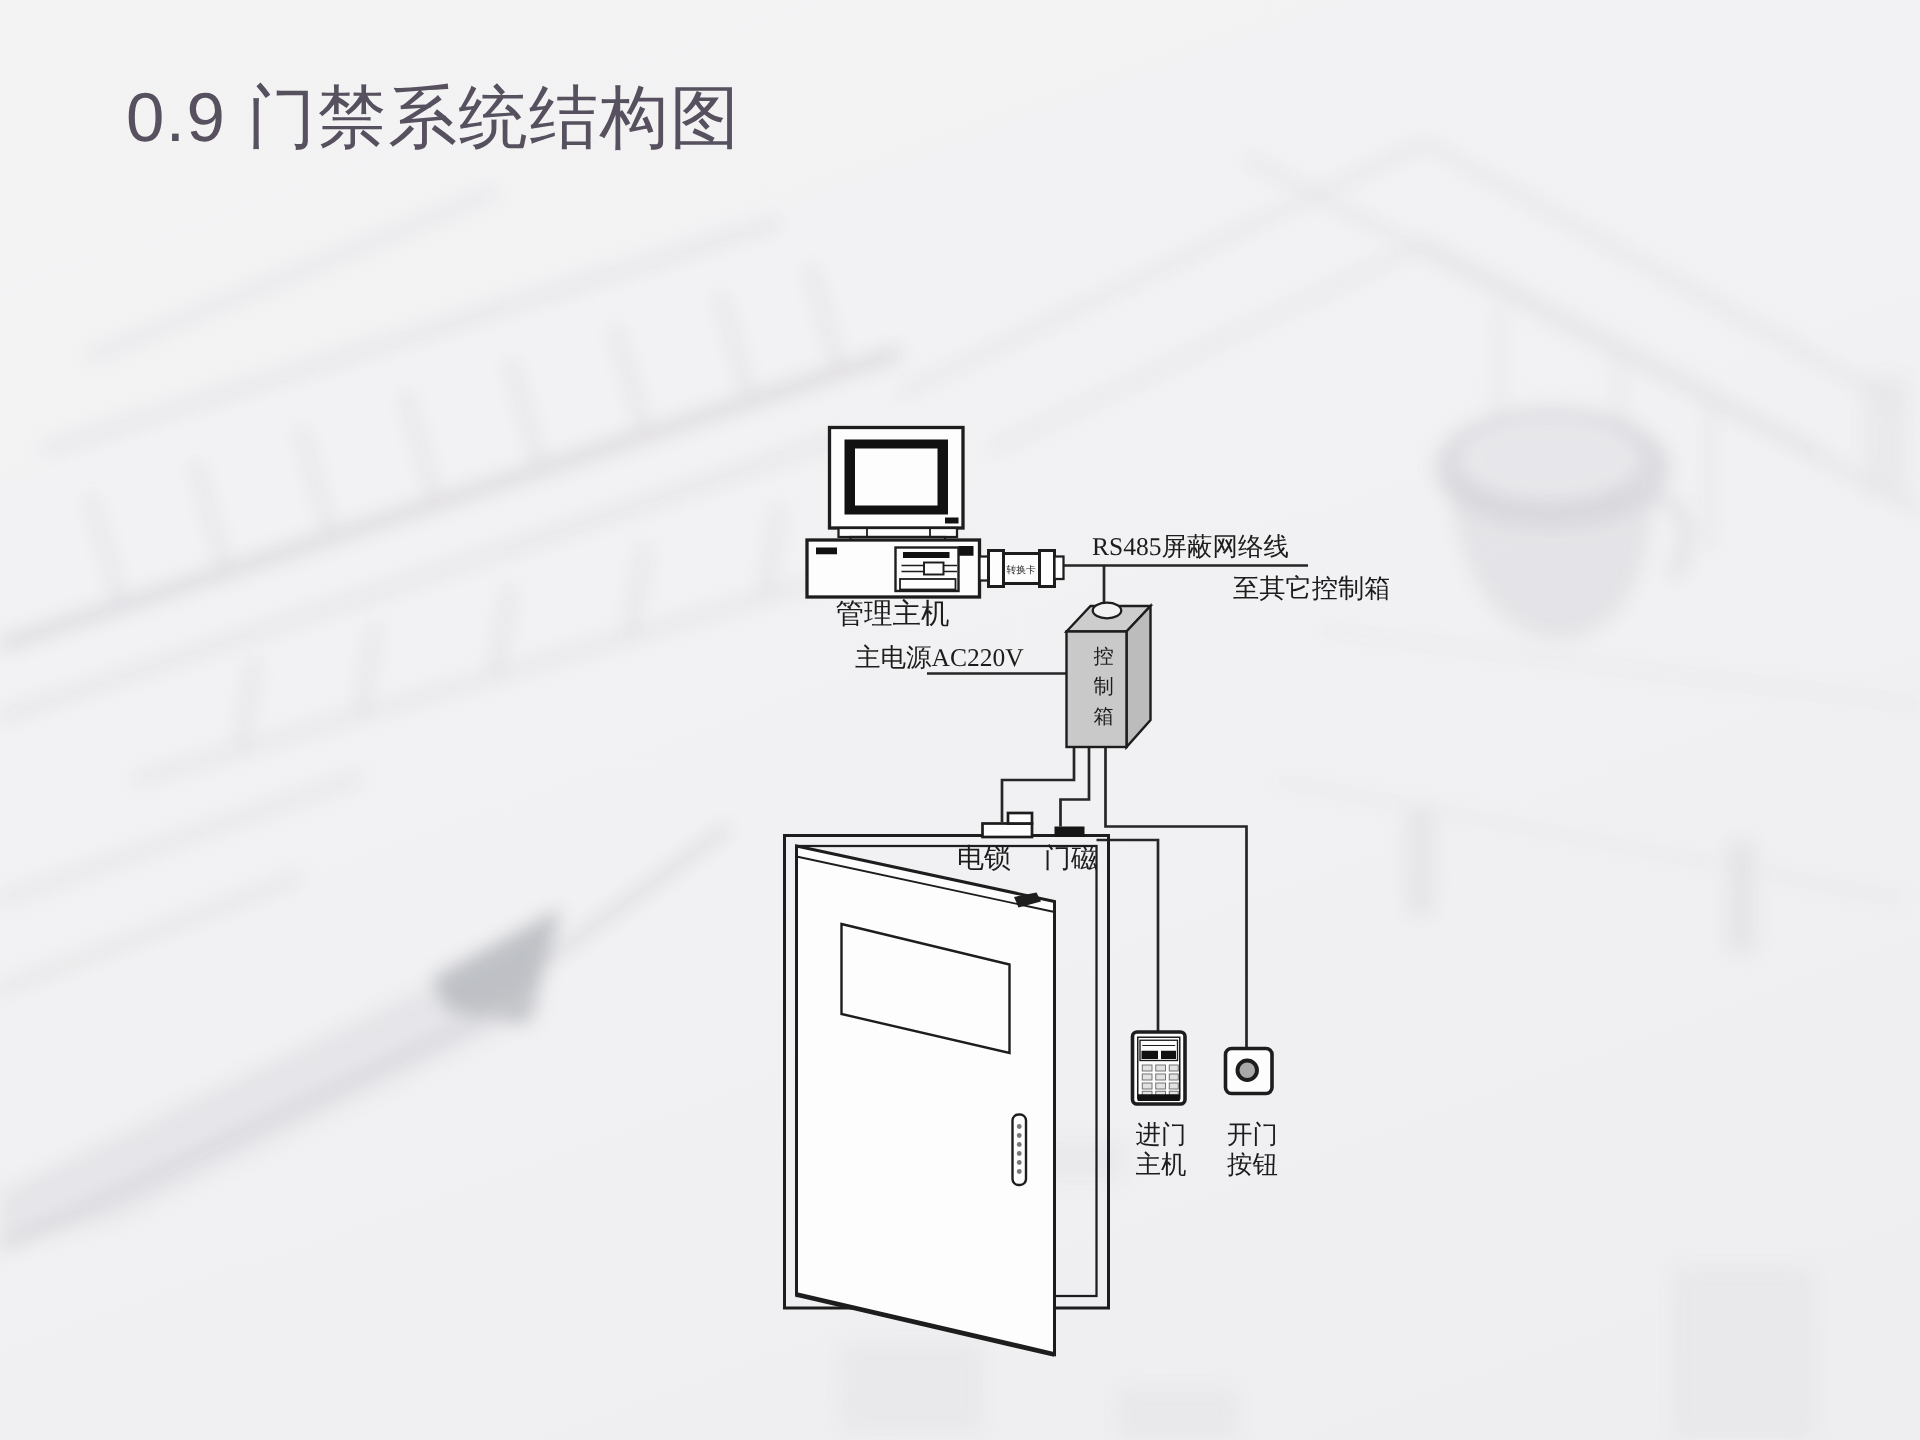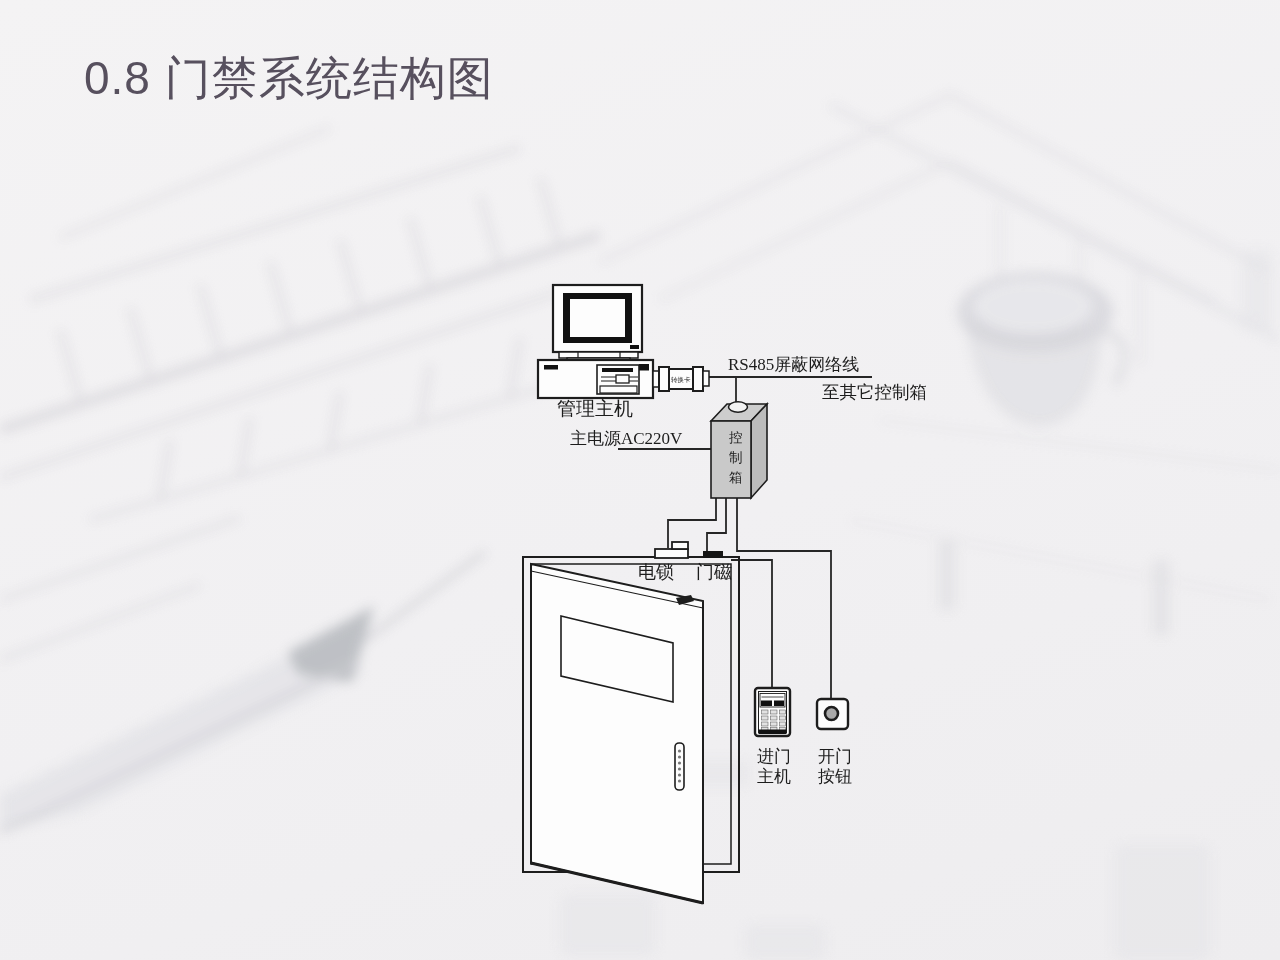--- a/index.html
+++ b/index.html
@@ -64,21 +64,21 @@
       <rect x="560" y="895" width="95" height="60" rx="8"></rect>
       <rect x="745" y="925" width="80" height="35" rx="8"></rect>
       <rect x="1115" y="845" width="95" height="115" rx="8"></rect>
       <rect x="938" y="540" width="18" height="70" rx="4" fill="#d8d8dd"></rect>
       <rect x="1152" y="560" width="18" height="75" rx="4" fill="#d8d8dd"></rect>
       <rect x="1242" y="250" width="30" height="80" rx="4"></rect>
       <rect x="690" y="760" width="60" height="26" rx="6"></rect>
     </g>
   </svg>
 
-  <div class="slide-title">0.8 门禁系统结构图</div>
+  <div class="slide-title">0.9 门禁系统结构图</div>
 
   <svg class="diagram" viewBox="0 0 1280 960">
 
     <g fill="none" stroke="#262626" stroke-width="1.8">
       <path d="M708,377 H872"></path>
       <path d="M736,377 V402"></path>
       <path d="M618,449 H711"></path>
       <path d="M716,498 V520 H668 V548"></path>
       <path d="M726,498 V533 H707 V551"></path>
       <path d="M737,498 V551 H831 V699"></path>

